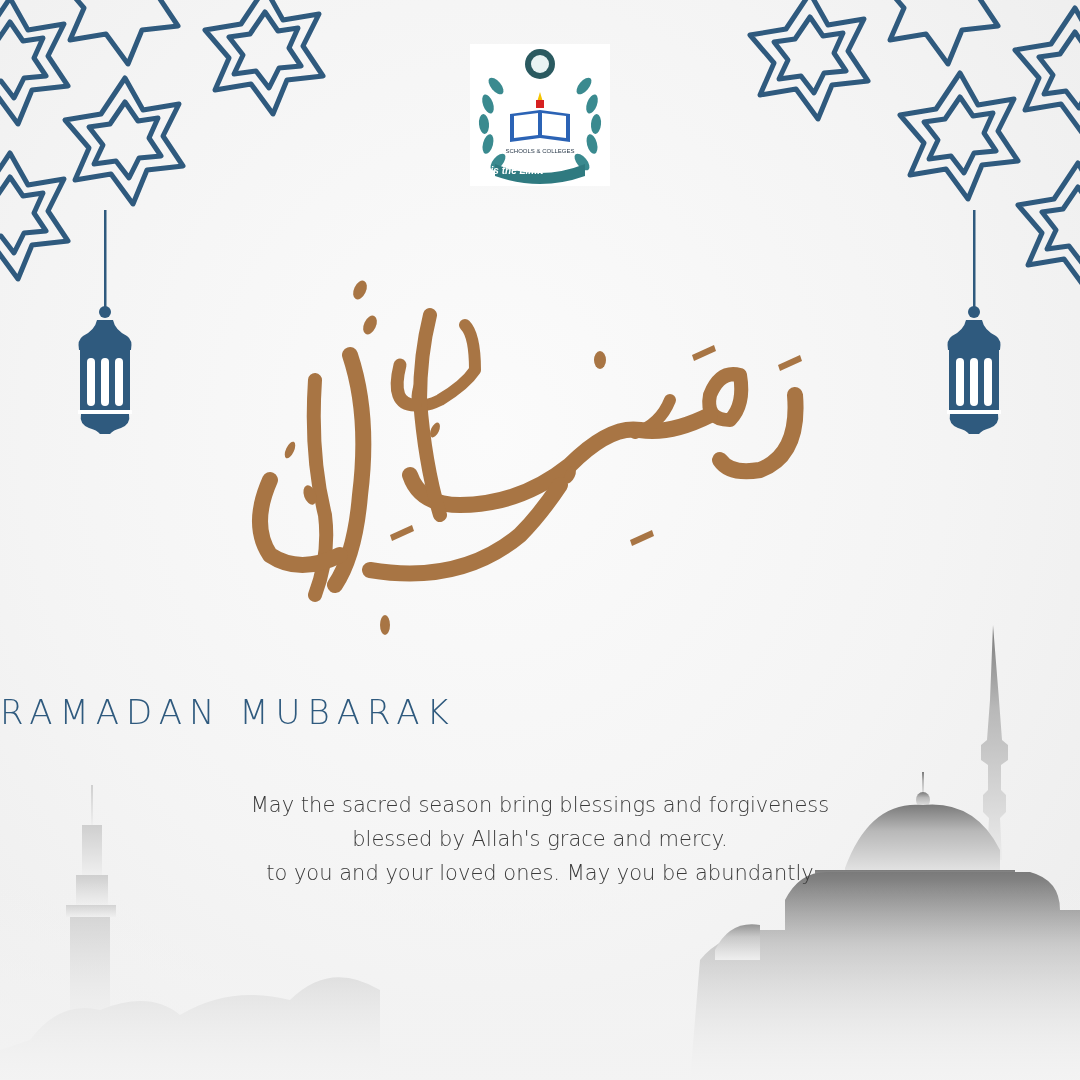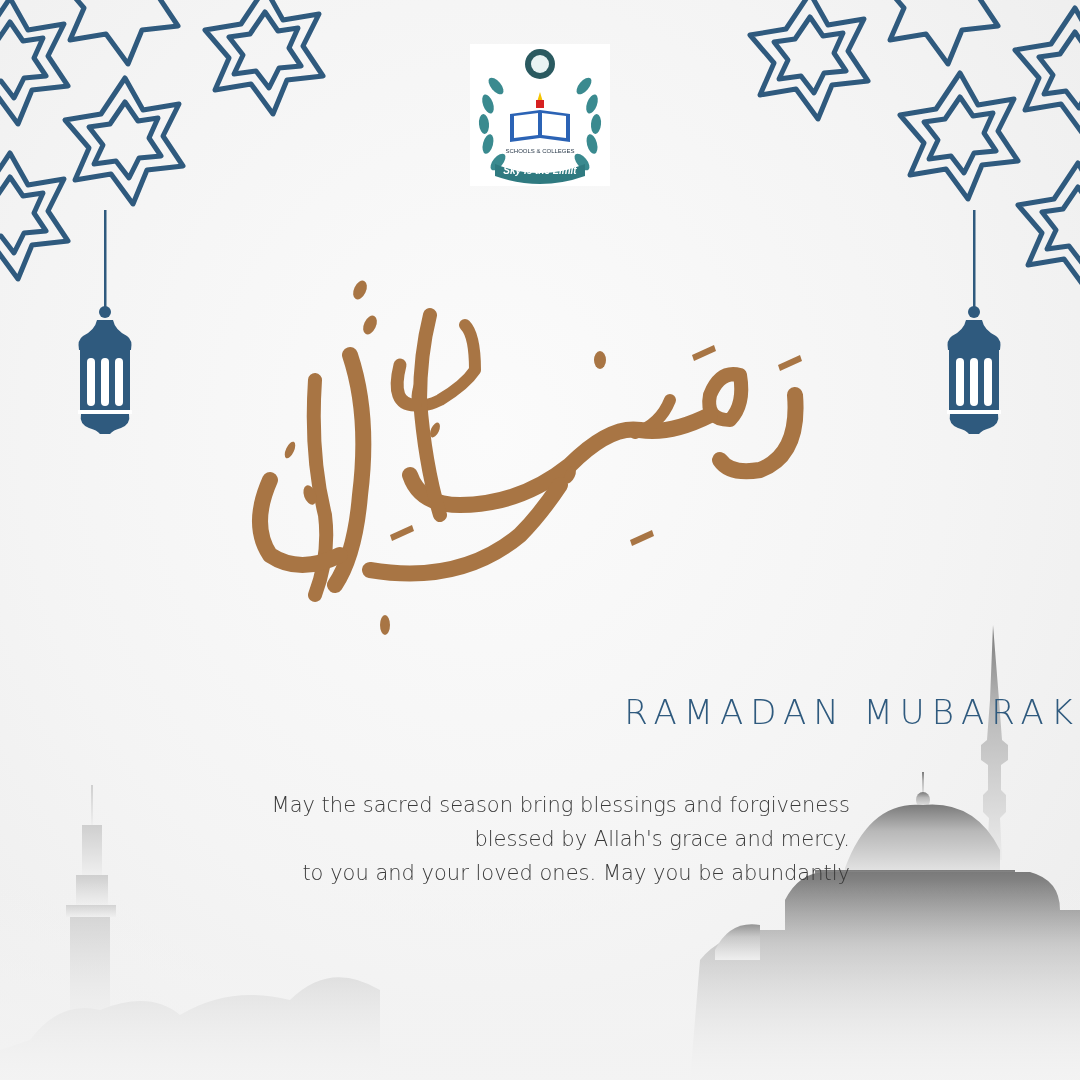--- a/index.html
+++ b/index.html
@@ -8,30 +8,30 @@
     background: radial-gradient(ellipse at 45% 40%, #fbfbfb 0%, #f4f4f4 55%, #ececec 100%);
     font-family: "Liberation Sans", sans-serif;
   }
   .layer { position: absolute; left: 0; top: 0; width: 1080px; height: 1080px; }
   .logo {
     position: absolute; left: 470px; top: 44px; width: 140px; height: 142px;
     background: #ffffff;
   }
   .calligraphy { position: absolute; left: 240px; top: 255px; width: 600px; height: 400px; }
   .headline {
-    position: absolute; left: 0; width: 1080px; top: 692px; text-align: right;
+    position: absolute; left: 0; width: 1080px; top: 692px; text-align: left;
     color: #2f5a7e; font-size: 34px; letter-spacing: 7px; font-weight: 300;
     font-family: "DejaVu Sans", sans-serif;
   }
   .message {
     position: absolute; left: 230px; width: 620px; top: 788px; text-align: center;
     color: #3a3a3a; font-size: 21px; line-height: 34px;
     font-family: "DejaVu Sans", sans-serif; font-weight: 300;
   }
-  .message span { display: block; text-align: right; }
+  .message span { display: block; }
 </style>
 </head>
 <body>
 
 <svg class="layer" viewBox="0 0 1080 1080">
   <defs>
     <linearGradient id="mosqueGrad" x1="0" y1="0" x2="0" y2="1">
       <stop offset="0" stop-color="#7a7a7a"></stop>
       <stop offset="0.35" stop-color="#b8b8b8"></stop>
       <stop offset="1" stop-color="#ececec"></stop>
@@ -156,21 +156,21 @@
     </g>
     <circle cx="70" cy="20" r="15" fill="#2a5a60"></circle>
     <circle cx="70" cy="20" r="9" fill="#e8f3f3"></circle>
     <polygon points="70,48 73,58 67,58" fill="#f5c400"></polygon>
     <rect x="66" y="56" width="8" height="8" fill="#d62020"></rect>
     <path d="M40 70 L70 66 L100 70 L100 98 L70 94 L40 98 Z" fill="#2b63b5"></path>
     <path d="M44 72 L68 69 L68 91 L44 94 Z" fill="#ffffff"></path>
     <path d="M72 69 L96 72 L96 94 L72 91 Z" fill="#ffffff"></path>
     <path d="M25 120 Q70 138 115 120 L115 132 Q70 148 25 132 Z" fill="#2f7a80"></path>
   </svg>
-  <span style="position:absolute;left:0;width:140px;top:121px;text-align:center;color:#ffffff;font-size:10px;font-weight:bold;font-style:italic;">Sky is the Limit</span>
+  <span style="position:absolute;left:0;width:140px;top:121px;text-align:left;color:#ffffff;font-size:10px;font-weight:bold;font-style:italic;">Sky is the Limit</span>
   <span style="position:absolute;left:0;width:140px;top:104px;text-align:center;color:#2a3a4a;font-size:6px;">SCHOOLS &amp; COLLEGES</span>
 </div>
 
 <div class="calligraphy">
   <svg width="600" height="400" viewBox="0 0 600 400">
     <g fill="none" stroke="#a87544" stroke-linecap="round" stroke-linejoin="round">
       <path d="M555 140 Q560 200 520 215 Q490 220 480 205" stroke-width="16"></path>
       <path d="M500 120 Q480 115 470 140 Q465 165 490 165 Q505 150 500 120" stroke-width="14"></path>
       <path d="M470 160 Q430 180 400 175 Q370 170 330 210 Q280 250 220 250 Q180 250 170 220" stroke-width="16"></path>
       <path d="M430 145 Q420 170 395 178" stroke-width="12"></path>

